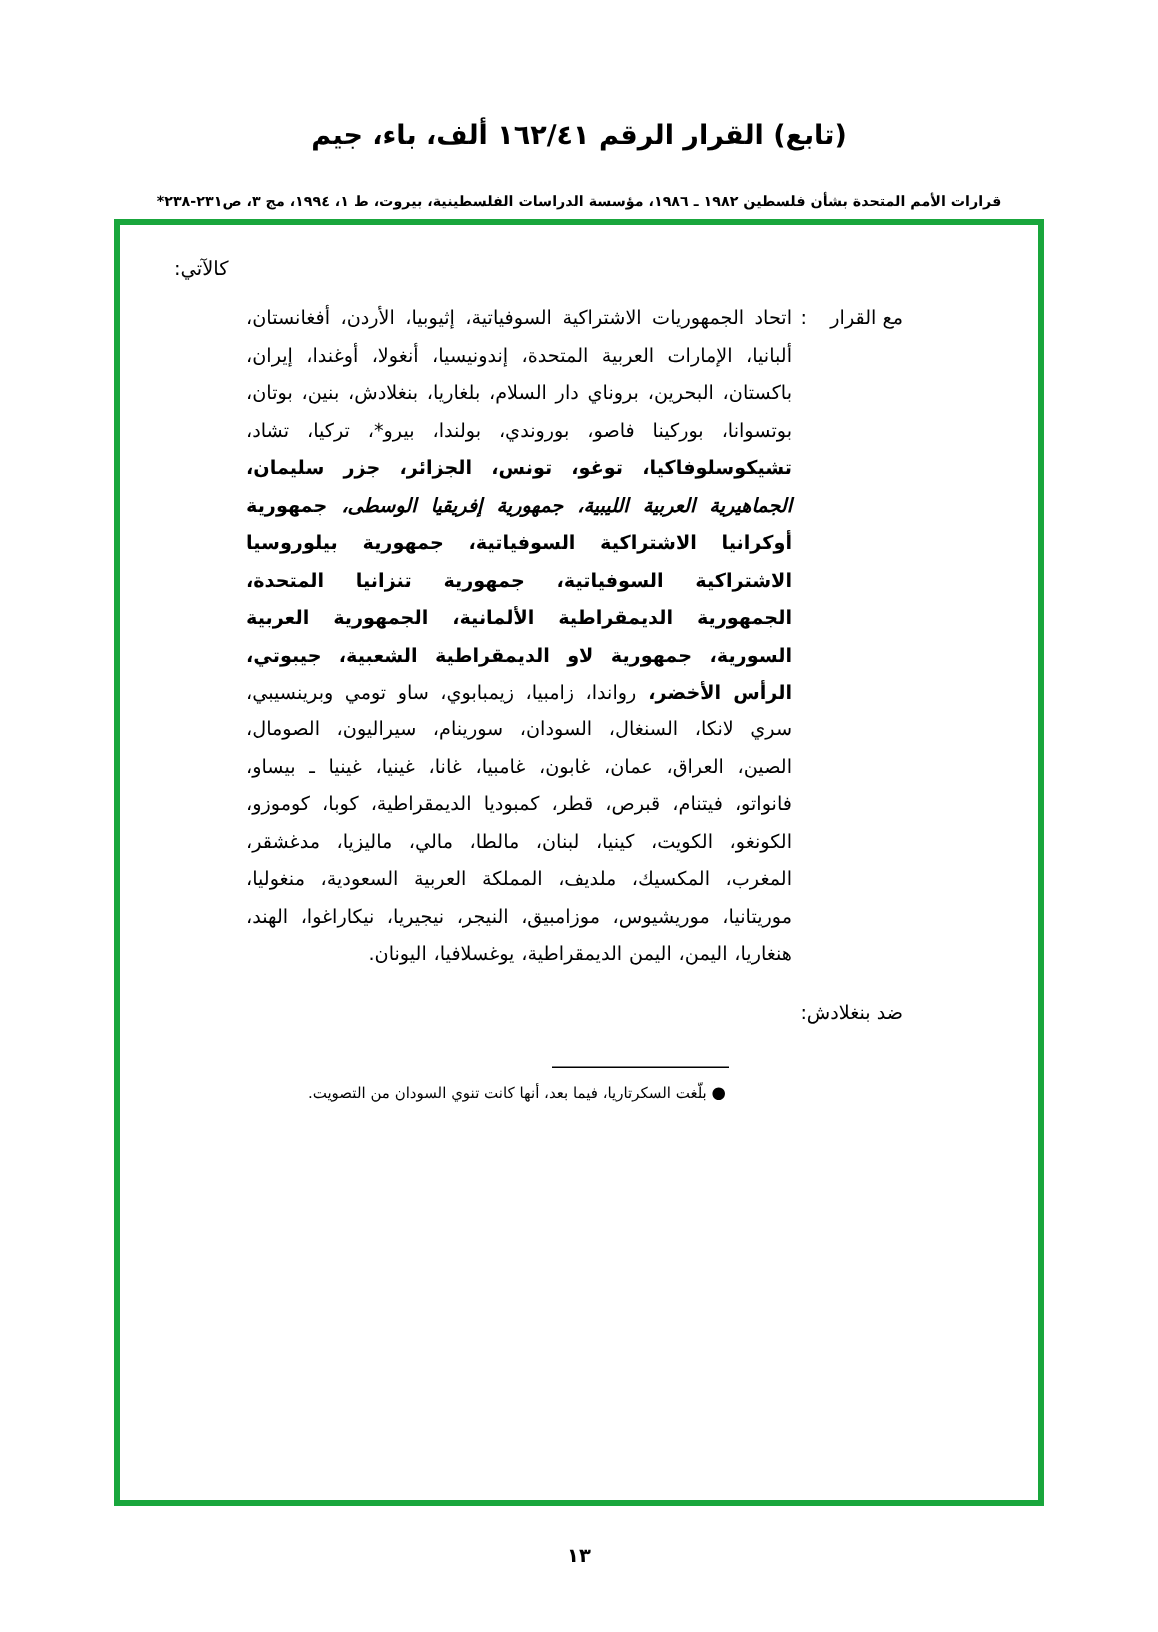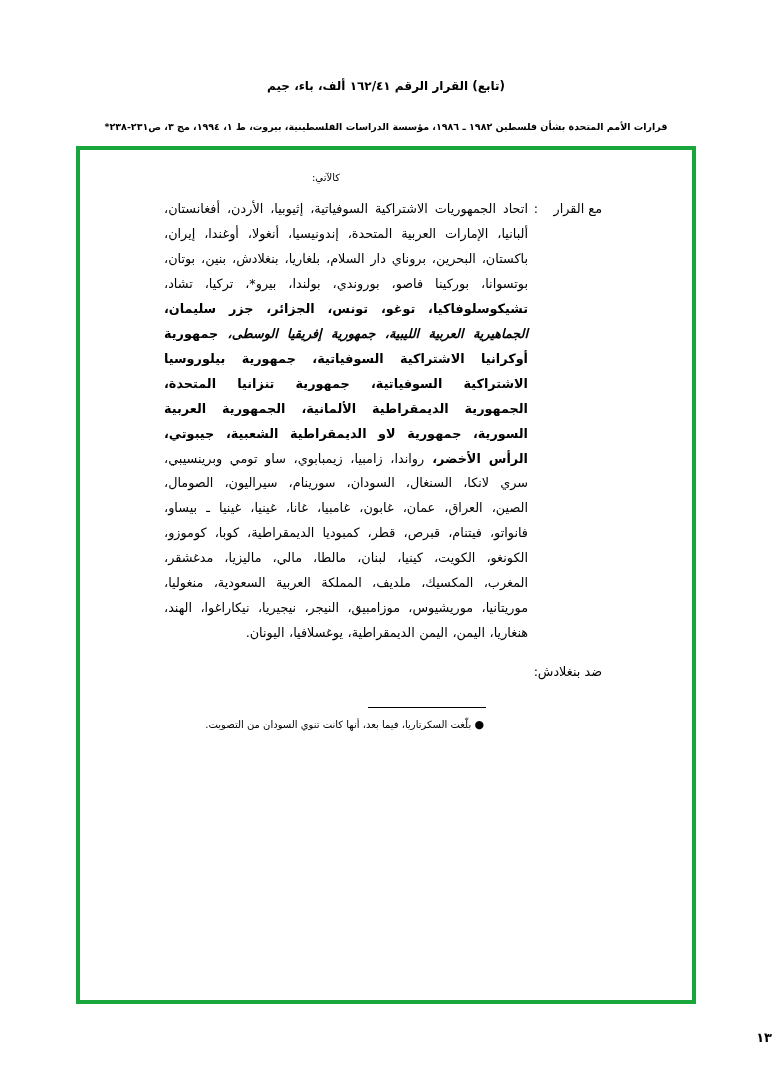--- a/index.html
+++ b/index.html
@@ -19,21 +19,21 @@
     width: 772px;
     height: 1088px;
     position: relative;
     box-sizing: border-box;
   }
   .header-block {
     text-align: center;
     padding-top: 78px;
   }
   .doc-title {
-    font-size: 12px;
+    font-size: 18px;
     font-weight: bold;
     letter-spacing: 0.2px;
     line-height: 1.4;
     direction: rtl;
   }
   .doc-subtitle {
     font-size: 9.5px;
     font-weight: bold;
     margin-top: 25px;
     line-height: 1.5;
@@ -50,22 +50,22 @@
     background: #ffffff;
   }
   .frame-inner {
     position: absolute;
     top: 22px;
     right: 36px;
     left: 36px;
     bottom: 16px;
   }
   .lead-line {
-    text-align: center;
-    font-size: 10px;
+    text-align: left;
+    font-size: 13px;
     direction: rtl;
     margin-bottom: 14px;
     padding-right: 120px;
   }
   .vote-block {
     display: flex;
     flex-direction: row;
     direction: rtl;
     margin-bottom: 4px;
   }
@@ -120,20 +120,21 @@
     line-height: 1.6;
   }
   .footnote .dot {
     font-size: 11px;
   }
   .page-number {
     position: absolute;
     top: 1030px;
     left: 0;
     right: 0;
+    text-align: center;
     font-size: 13px;
     font-weight: bold;
   }
 </style>
 </head>
 <body>
 
 <div class="page">
 
   <div class="header-block">

